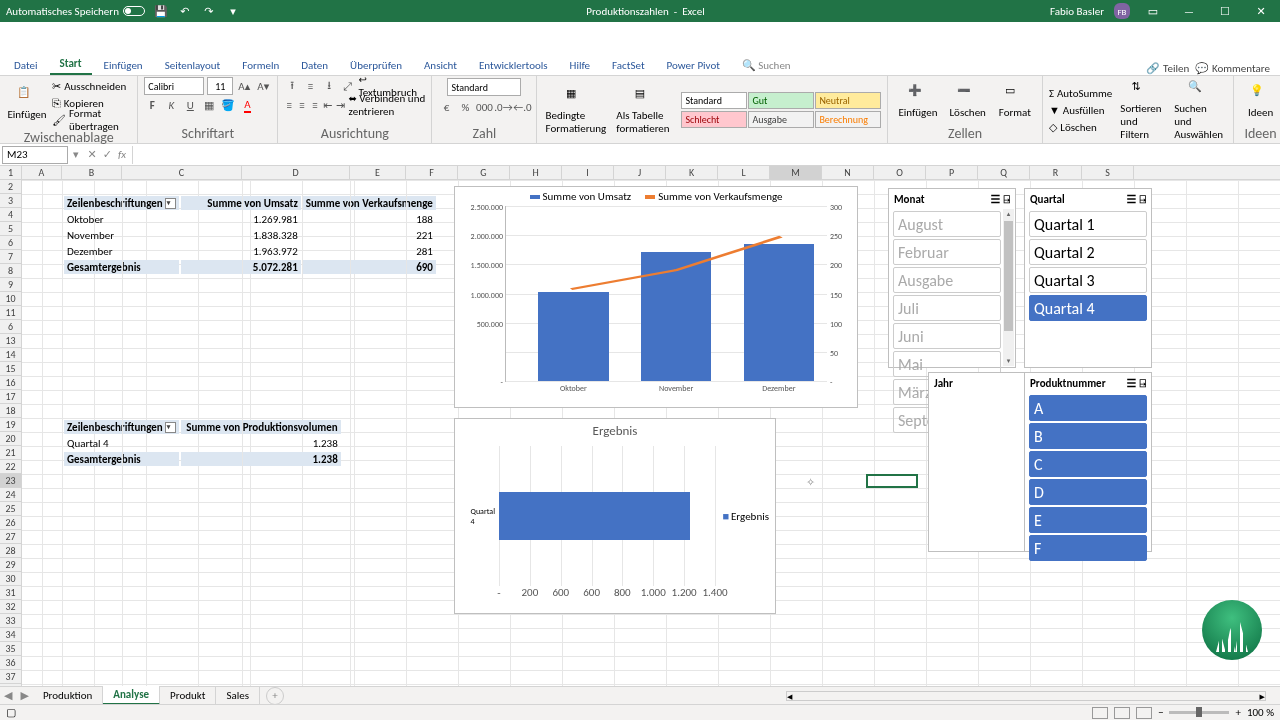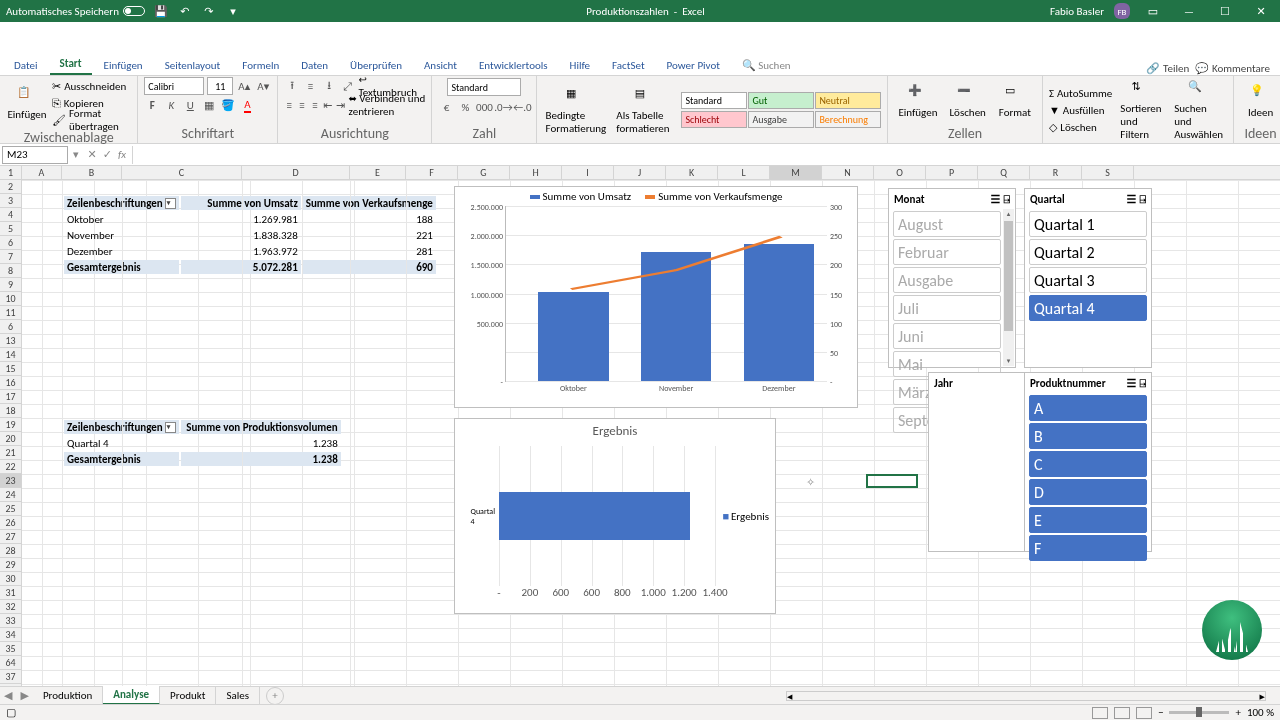--- a/index.html
+++ b/index.html
@@ -342,21 +342,21 @@
       <div class="rowhdr">26</div>
       <div class="rowhdr">27</div>
       <div class="rowhdr">28</div>
       <div class="rowhdr">29</div>
       <div class="rowhdr">30</div>
       <div class="rowhdr">31</div>
       <div class="rowhdr">32</div>
       <div class="rowhdr">33</div>
       <div class="rowhdr">34</div>
       <div class="rowhdr">35</div>
-      <div class="rowhdr">64</div>
+      <div class="rowhdr">36</div>
       <div class="rowhdr">37</div>
       <div class="rowhdr">38</div>
     </div>
   <div class="cols">
     <div class="colhdrs" id="colhdrs">
         <div class="colhdr" style="width: 40px;">A</div>
         <div class="colhdr" style="width: 60px;">B</div>
         <div class="colhdr" style="width: 120px;">C</div>
         <div class="colhdr" style="width: 108px;">D</div>
         <div class="colhdr" style="width: 56px;">E</div>

